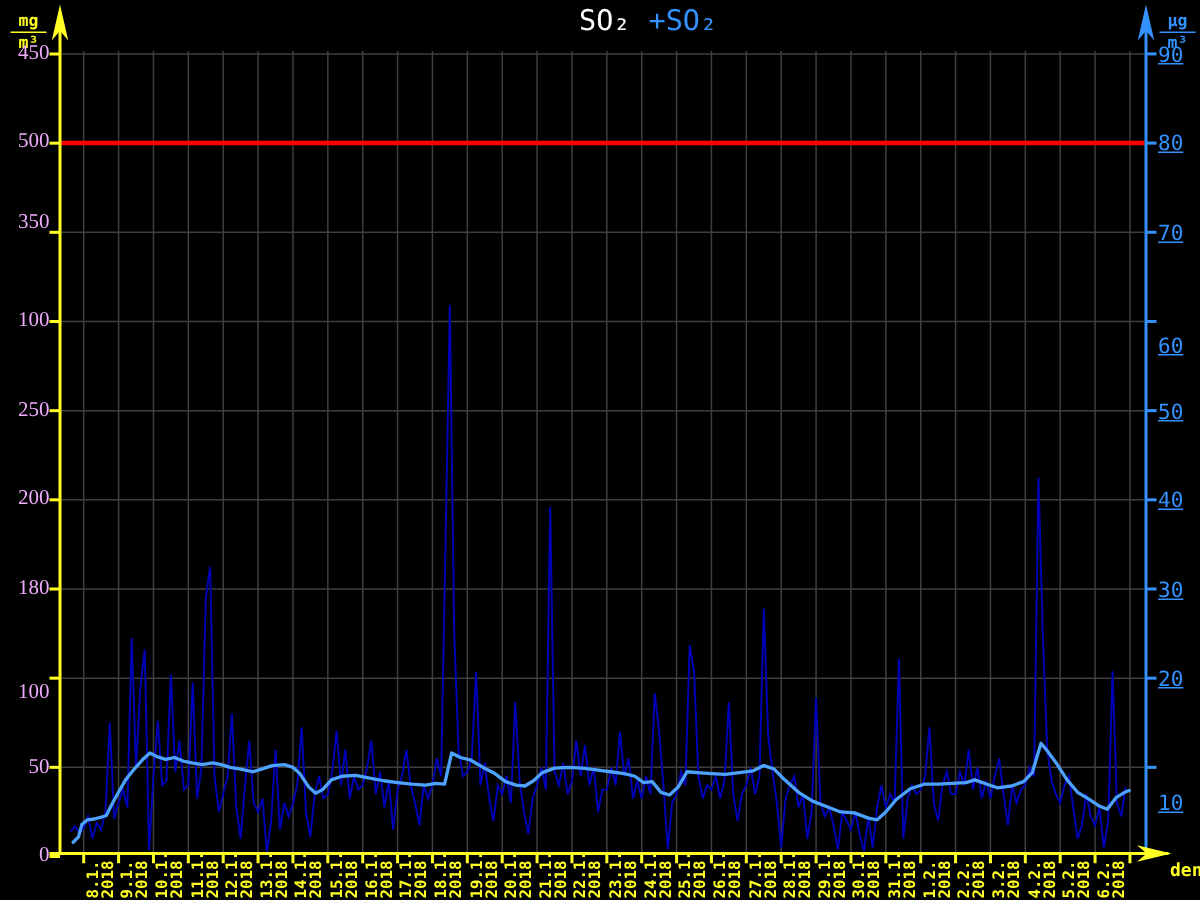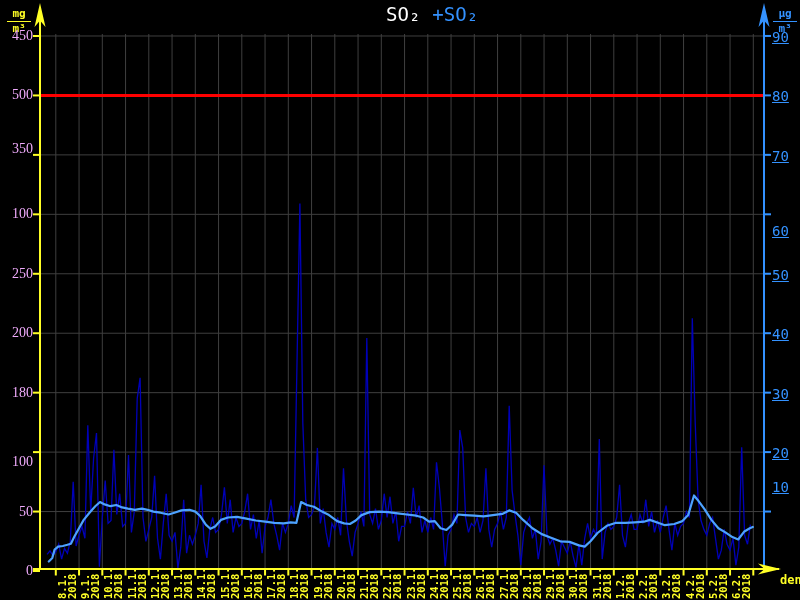--- a/index.html
+++ b/index.html
@@ -150,21 +150,21 @@
       <div class="ytick left" style="top: 455px;">100</div>
       <div class="ytick left" style="top: 385.666px;">180</div>
       <div class="ytick left" style="top: 326.222px;">200</div>
       <div class="ytick left" style="top: 266.777px;">250</div>
       <div class="ytick left" style="top: 207.333px;">100</div>
       <div class="ytick left" style="top: 142px;">350</div>
       <div class="ytick left" style="top: 88.444px;">500</div>
       <div class="ytick left" style="top: 28.9995px;">450</div>
     </div>
   <div id="yticks-right">
-      <div class="ytick right" style="top: 480px; text-align: center;">10</div>
+      <div class="ytick right" style="top: 529px; text-align: center;">10</div>
       <div class="ytick right" style="top: 446.1px;">20</div>
       <div class="ytick right" style="top: 386.65px;">30</div>
       <div class="ytick right" style="top: 327.2px;">40</div>
       <div class="ytick right" style="top: 267.75px;">50</div>
       <div class="ytick right" style="top: 224px;">60</div>
       <div class="ytick right" style="top: 148.85px;">70</div>
       <div class="ytick right" style="top: 89.4px;">80</div>
       <div class="ytick right" style="top: 29.95px;">90</div>
     </div>
   <div id="date-labels">

